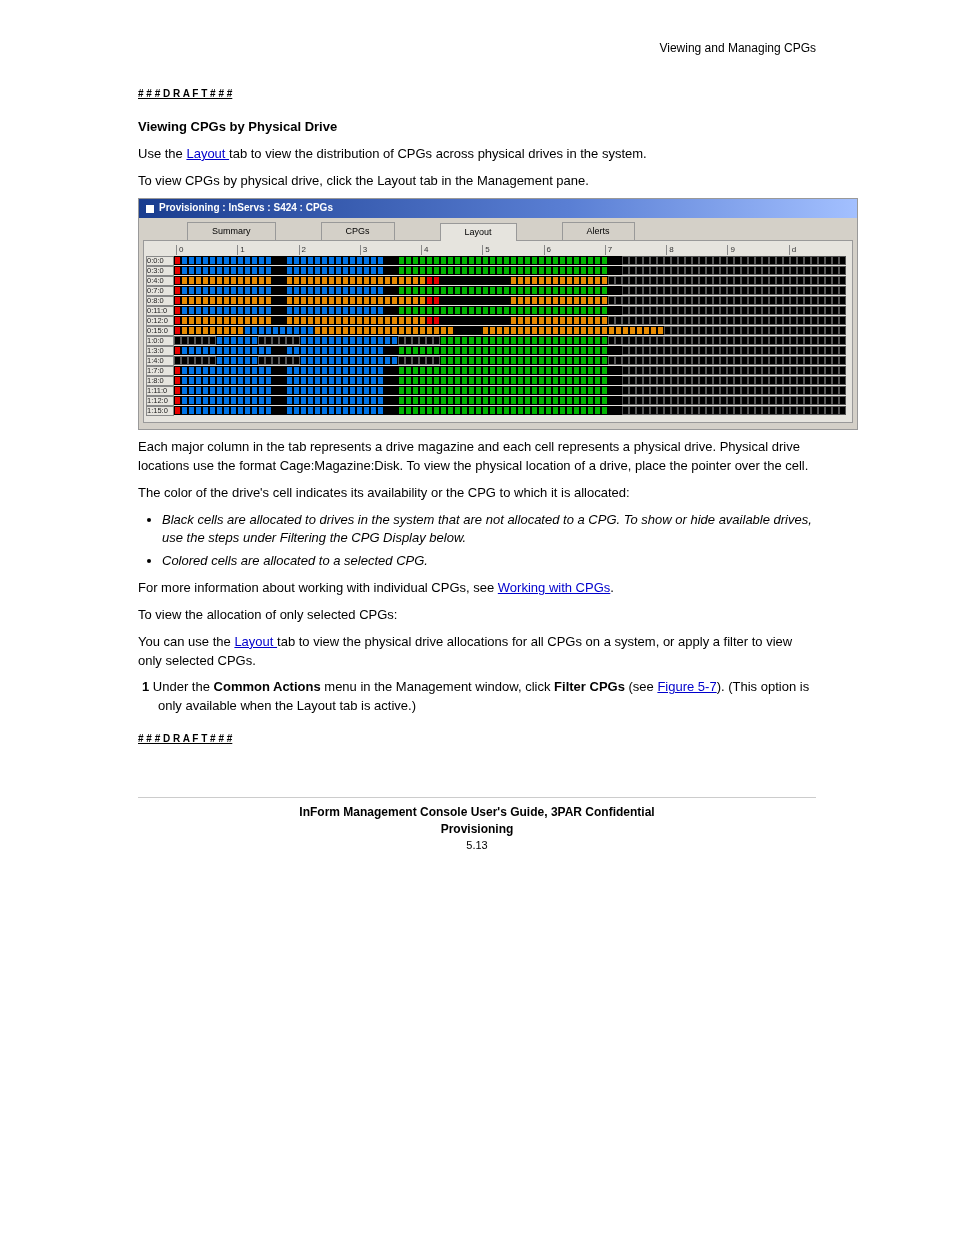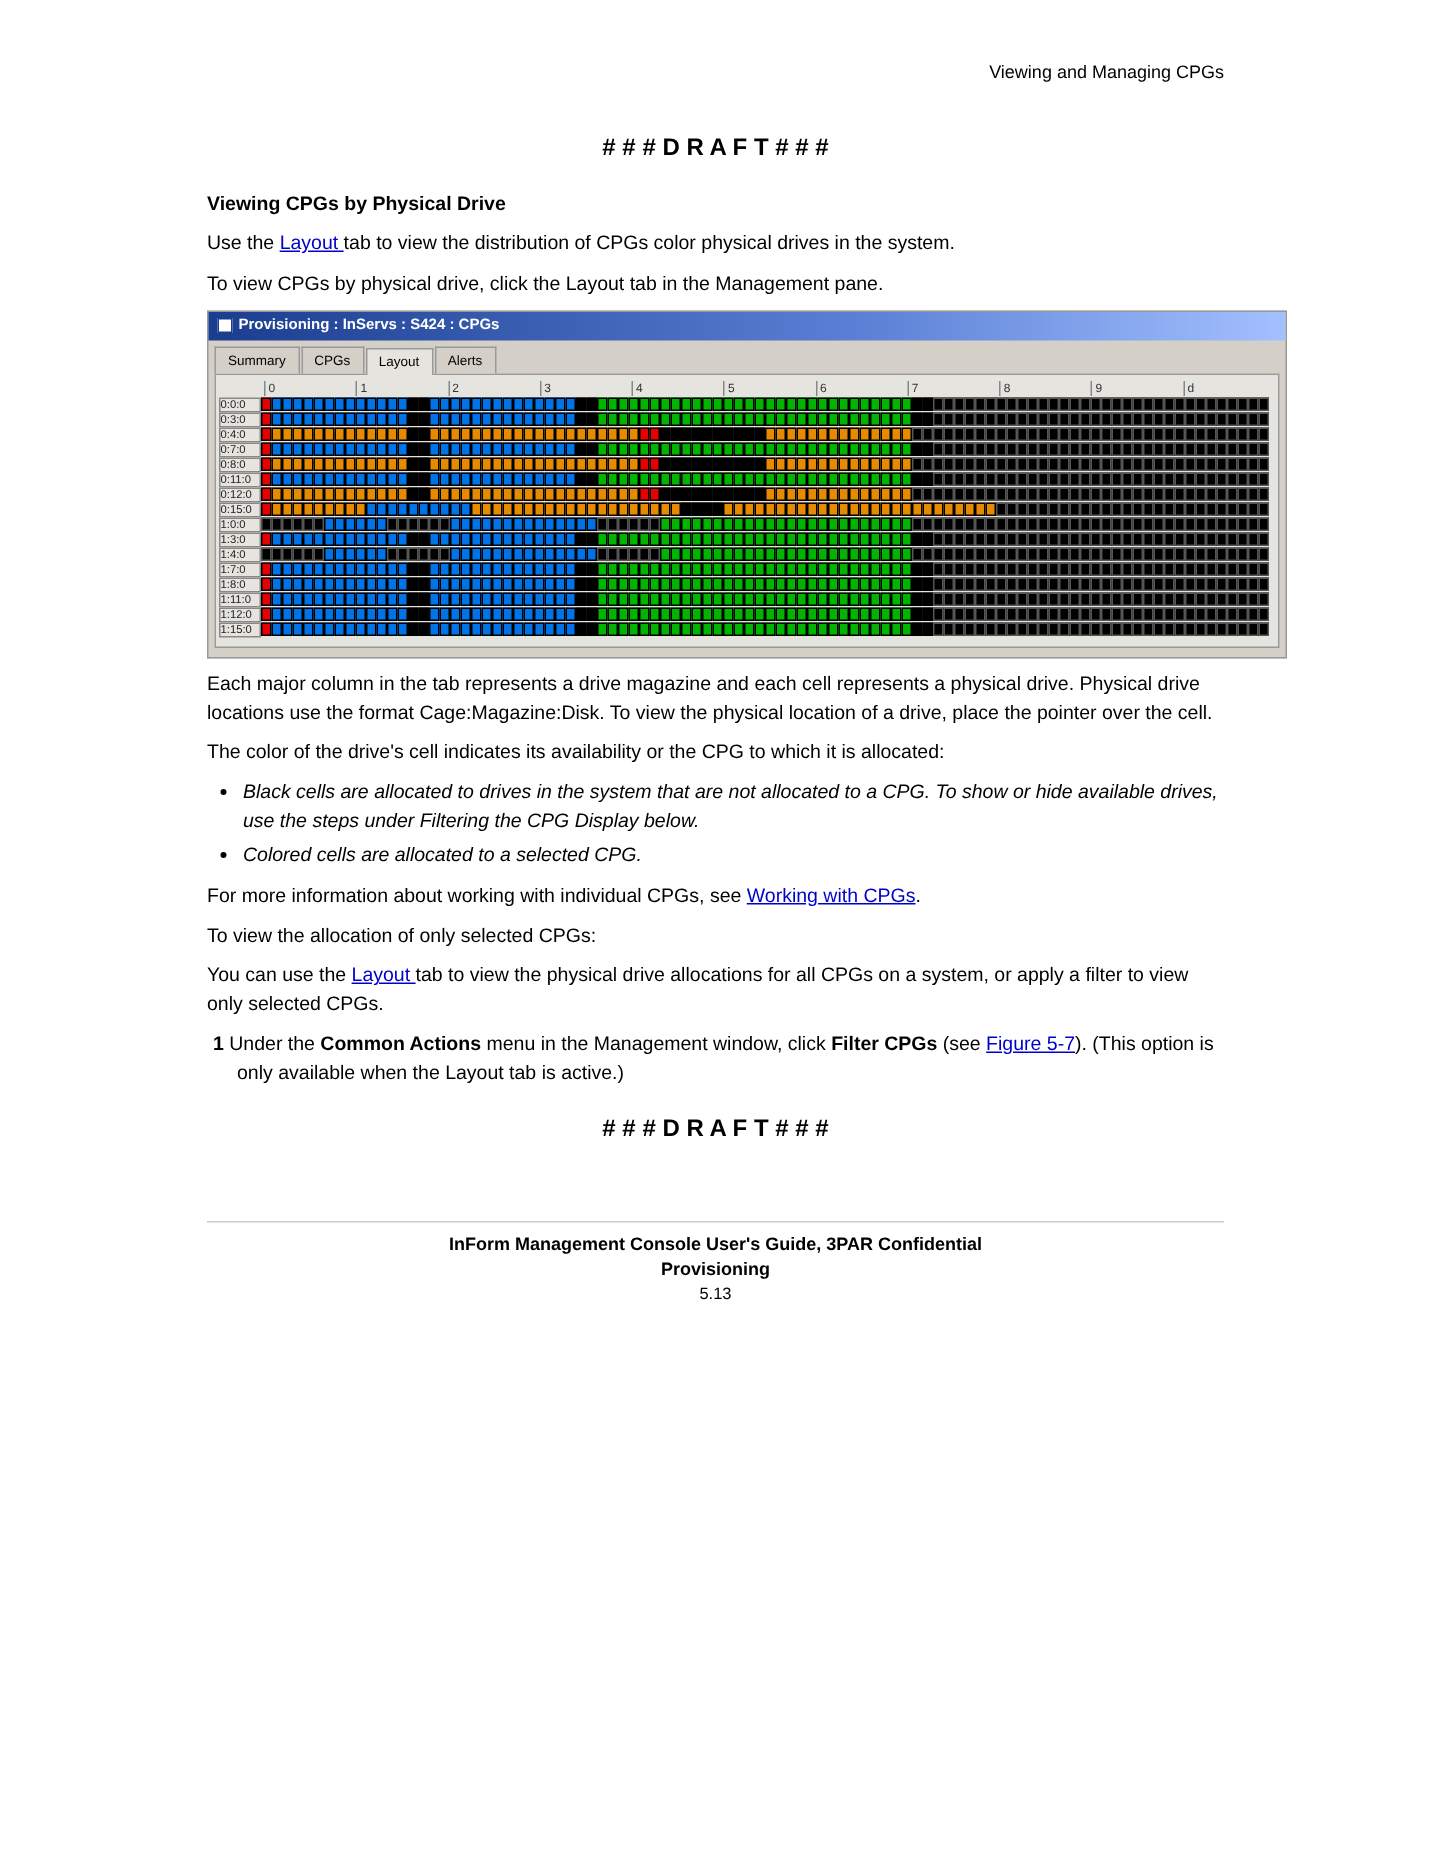--- a/index.html
+++ b/index.html
@@ -1,32 +1,32 @@
 <!DOCTYPE html>
 <html><head>
 <meta charset="utf-8">
 <style>
   * { box-sizing: border-box; margin: 0; padding: 0; }
   body { background: #fff; font-family: Arial, Helvetica, sans-serif; color: #000; font-size: 13px; line-height: 1.45; }
   .page { width: 798px; margin: 0 auto; padding: 40px 60px 30px 60px; }
   .right { text-align: right; font-size: 12px; margin-bottom: 30px; }
-  .banner { text-align: center; font-weight: bold; font-size: 16px; margin: 16px 0; }
+  .banner { text-align: left; font-weight: bold; font-size: 10px; margin: 16px 0; text-decoration: underline; }
   h1 { font-size: 13px; font-weight: bold; margin: 12px 0 8px 0; }
   p { margin: 8px 0; }
   ul { margin: 8px 0 8px 24px; font-style: italic; }
   li { margin: 4px 0; list-style: disc; }
   .link { color: #0000cc; text-decoration: underline; }
   .figcap { font-weight: bold; margin-top: 22px; }
 
   
   .shot-wrap { width: 720px; background: #d4d0c8; border: 1px solid #999; margin: 8px 0 4px 0; }
   .shot-title { background: linear-gradient(to right, #1a3d8f 0%, #5a7fd4 60%, #a3c0ff 100%); color: #fff; font-size: 10px; font-weight: bold; padding: 2px 4px 2px 6px; display: flex; align-items: center; gap: 4px; }
   .shot-title .icon { width: 10px; height: 10px; background: #fff; border: 1px solid #1a3d8f; }
   .tabbar { display: flex; align-items: flex-end; padding: 4px 4px 0 4px; font-size: 9px; }
-  .tab { padding: 2px 8px; border: 1px solid #999; border-bottom: none; background: #d4d0c8; margin-right: 1px; }
+  .tab { padding: 2px 24px; border: 1px solid #999; border-bottom: none; background: #d4d0c8; margin-right: 1px; margin-left: 44px; }
   .tab.active { background: #e6e4de; position: relative; top: 1px; }
   .grid-area { background: #e6e4de; border: 1px solid #999; margin: 0 4px 6px 4px; padding: 4px 2px 6px 2px; overflow: hidden; }
   .col-head { display: flex; margin-left: 30px; margin-bottom: 1px; }
   .col-head .cgroup { width: 64px; font-size: 8px; text-align: left; border-left: 1px solid #888; padding-left: 2px; color: #333; height: 10px; line-height: 10px; }
   .grid-rows { }
   .grow { display: flex; align-items: center; height: 10px; }
   .rlabel { width: 28px; font-size: 7.5px; text-align: right; padding-right: 14px; border: 1px solid #888; background: #e6e4de; color: #222; line-height: 8px; }
   .cells { display: flex; }
   .cell { width: 7px; height: 9px; border: 1px solid #000; margin-right: 0; }
   .c-blue { background: #0073e6; }
@@ -43,21 +43,21 @@
 </style>
 </head>
 <body>
 
 <div class="page">
   <div class="right">Viewing and Managing CPGs</div>
   <div class="banner"># # # D R A F T # # #</div>
 
   <h1>Viewing CPGs by Physical Drive</h1>
   <p>
-    <span>Use the </span><span class="link">Layout </span><span>tab to view the distribution of CPGs color physical drives in the system.</span>
+    <span>Use the </span><span class="link">Layout </span><span>tab to view the distribution of CPGs across physical drives in the system.</span>
   </p>
   <p>To view CPGs by physical drive, click the Layout tab in the Management pane.</p>
 
   <div class="shot-wrap">
     <div class="shot-title">
       <span class="icon"></span>
       <span>Provisioning : InServs : S424 : CPGs</span>
     </div>
     <div class="tabbar">
       <div class="tab">Summary</div>

